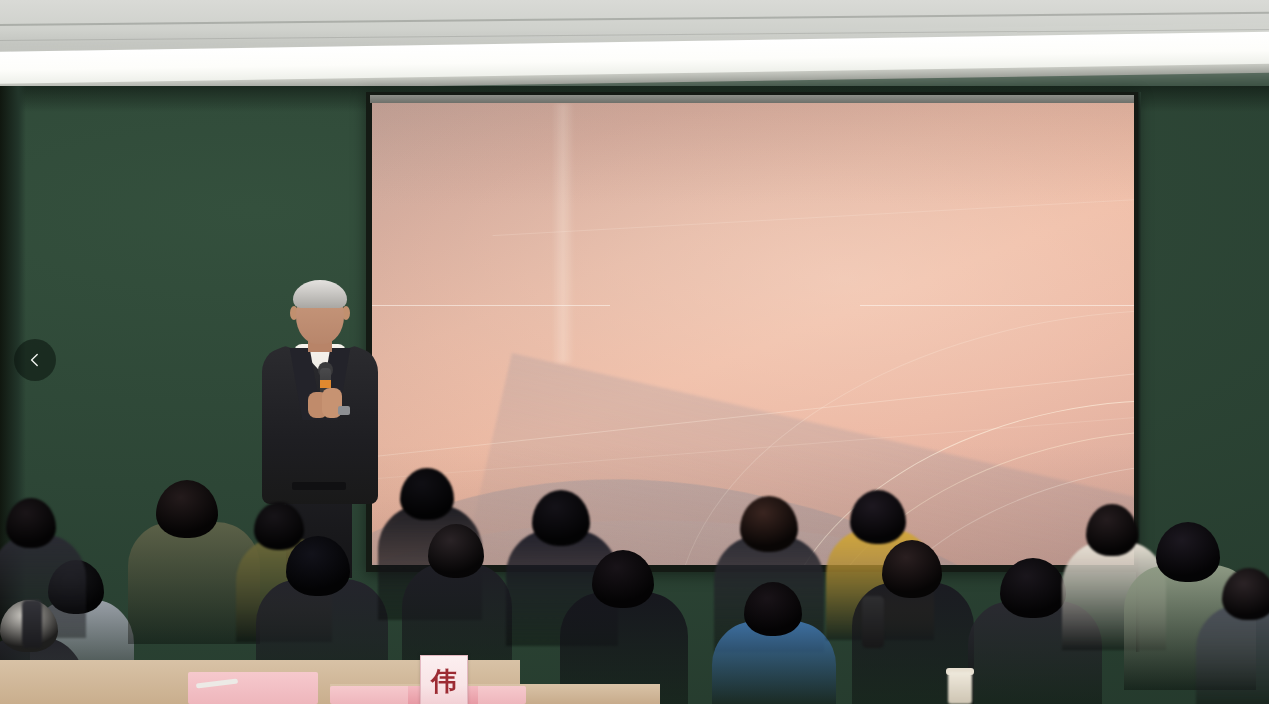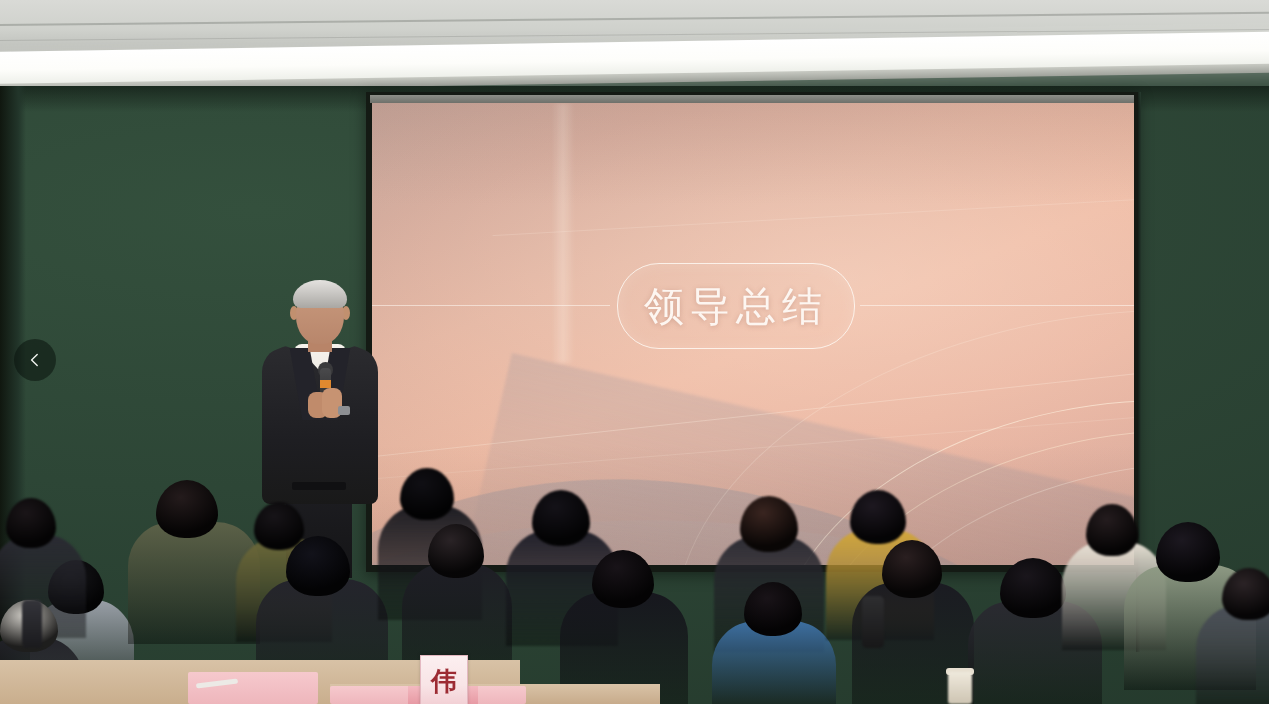--- a/index.html
+++ b/index.html
@@ -308,23 +308,20 @@
     <div class="streak s1"></div>
     <div class="streak s2"></div>
     <div class="streak s3"></div>
     <div class="vband"></div>
 
     <div class="scr-glow"></div>
     <div class="scr-vign"></div>
 
     <div class="title-rule left"></div>
     <div class="title-rule right"></div>
-    <div class="title-pill">
-      <span class="title-text">领导总结</span>
-    </div>
   </div>
 
   <div class="presenter">
     <div class="p-trousers"></div>
     <div class="p-shirt"></div>
     <div class="p-jacket"></div>
     <div class="p-lapel-l"></div>
     <div class="p-lapel-r"></div>
     <div class="p-belt"></div>
     <div class="p-neck"></div>

